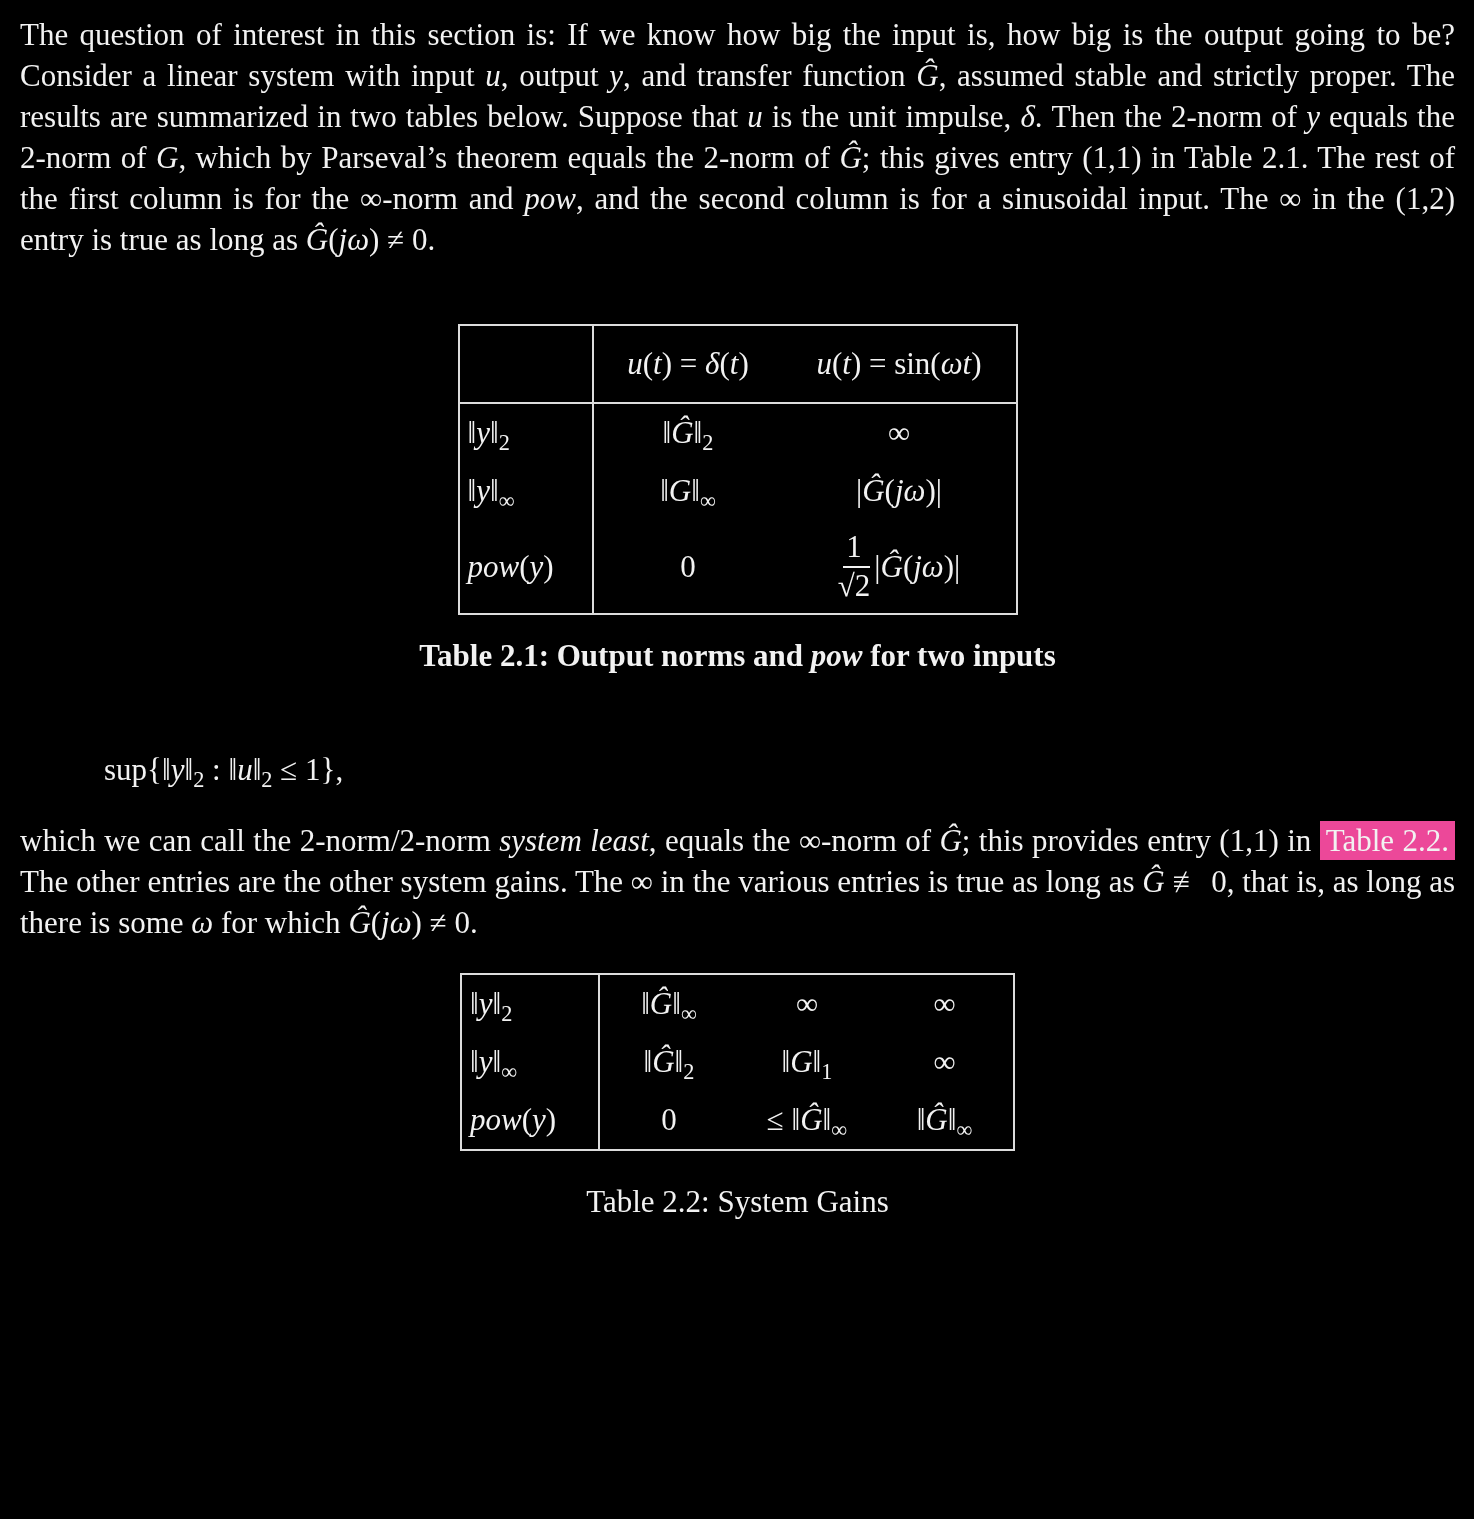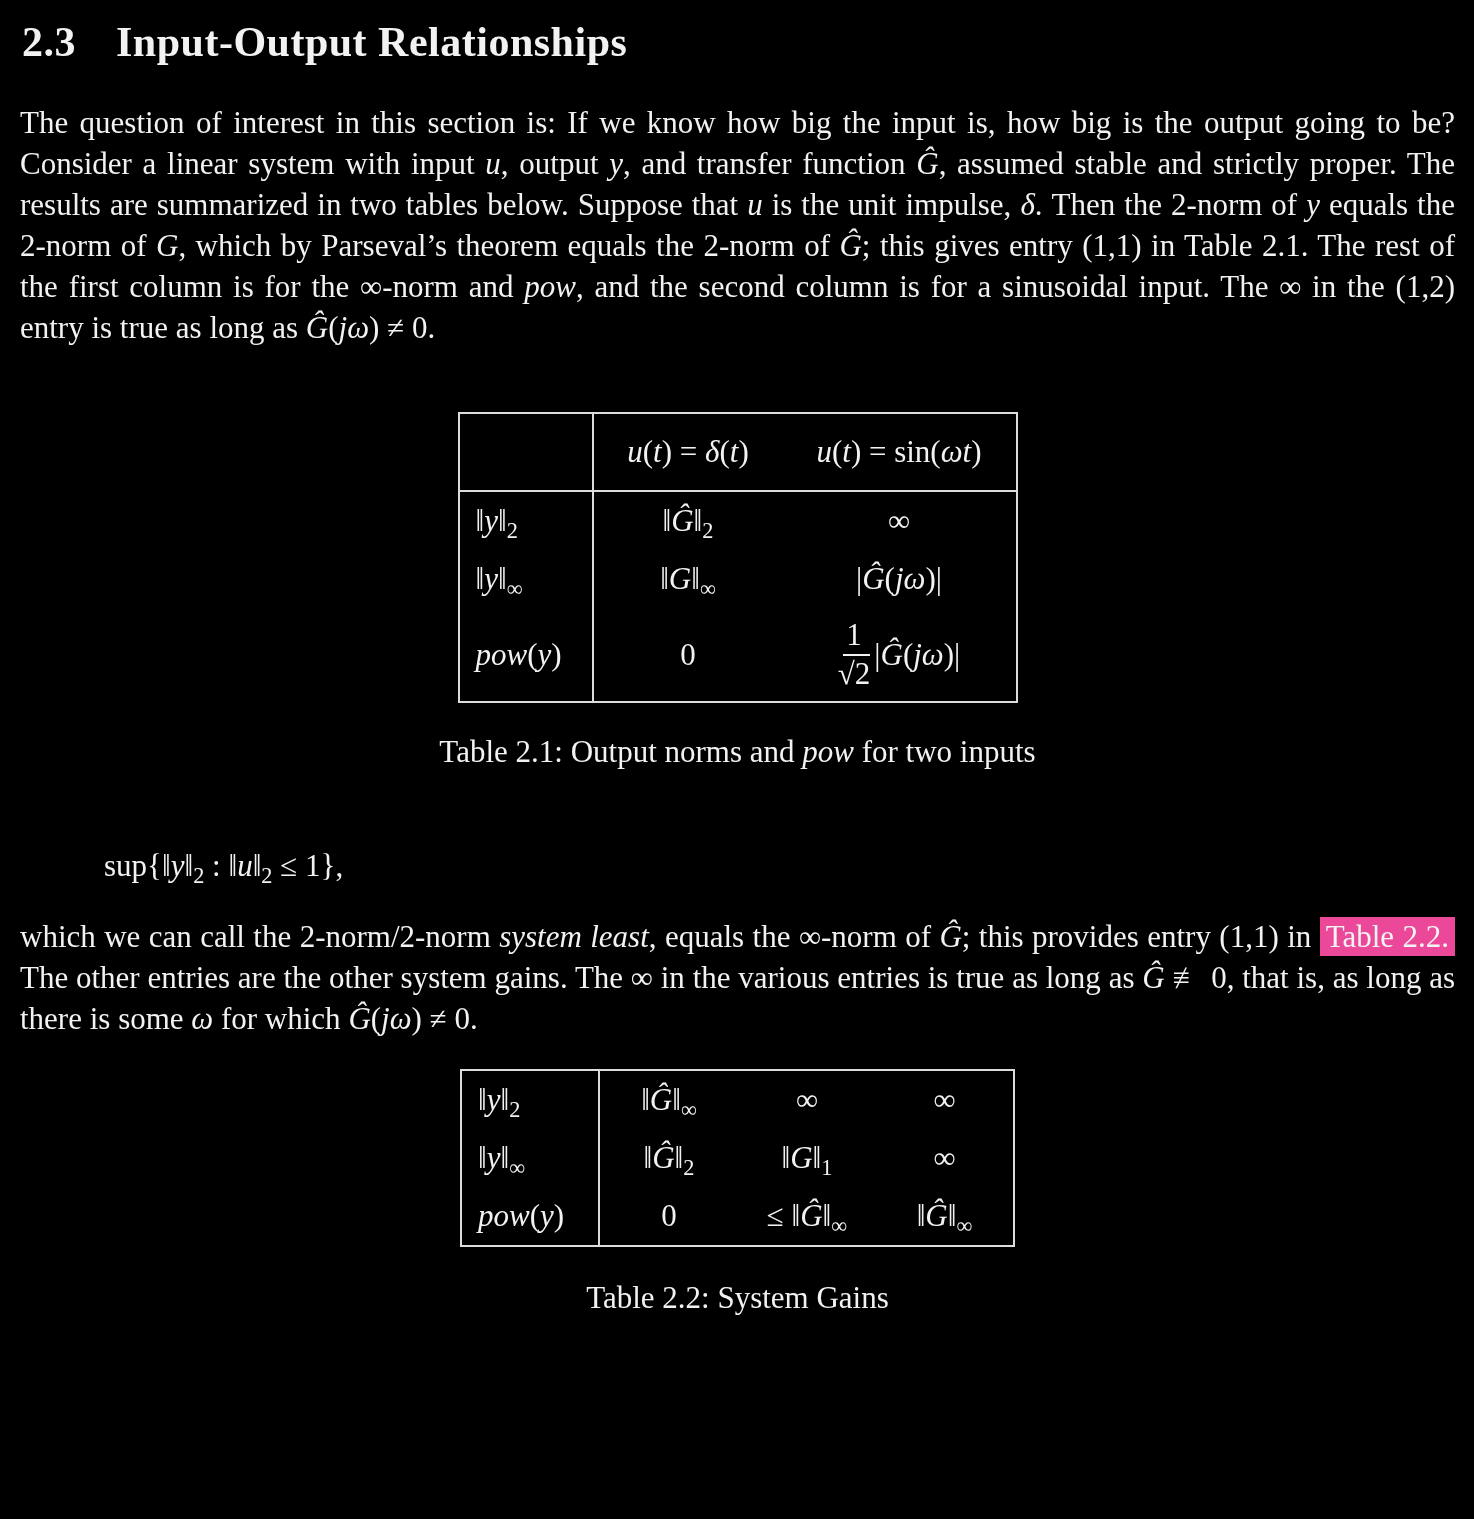--- a/index.html
+++ b/index.html
@@ -50,41 +50,41 @@
     table-layout:fixed;
     border:2px solid #dcdcdc;
   }
   .math-table td, .math-table th {
     font-size:31px;
     font-weight:normal;
     vertical-align:middle;
   }
   .math-table .label-col {
     text-align:left;
-    padding-left:16px;
+    padding-left:8px;
     border-right:2px solid #dcdcdc;
   }
   .math-table .head-row td, .math-table .head-row th {
     border-bottom:2px solid #dcdcdc;
     padding-top:20px;
     padding-bottom:20px;
   }
   .math-table .data-cell { text-align:center; }
   .math-table tr.body-row td, .math-table tr.body-row th {
     padding-top:11px;
     padding-bottom:11px;
   }
   .t1 { width:558px; }
   .t2 { width:553px; }
   .caption {
     text-align:center;
     margin:32px 0 0 0;
     line-height:41px;
   }
-  .cap1 { margin-top:28px; margin-bottom:0; }
+  .cap1 { margin-top:20px; margin-bottom:0;font-weight:bold; }
   .cap2 { margin-top:30px; }
   .tbl-wrap-1 { margin-top:0; }
   .tbl-wrap-2 { margin-top:0; }
   
   .frac {
     display:inline-flex;
     flex-direction:column;
     align-items:center;
     vertical-align:middle;
     line-height:1.05;
@@ -96,24 +96,20 @@
   }
   .frac .den { padding-top:2px; }
   .frac .radicand { border-top:2px solid #f2f2f2; }
   .frac-rest { vertical-align:middle; }
 </style>
 </head>
 <body>
 
 <div class="page">
 
-  <h1 class="section-heading">
-    <span>2.3</span>
-    <span>Input-Output Relationships</span>
-  </h1>
 
   <p class="body-par">The question of interest in this section is: If we know how big the input is, how big is the output going to be? Consider a linear system with input <i>u</i>, output <i>y</i>, and transfer function <i>Ĝ</i>, assumed stable and strictly proper. The results are summarized in two tables below. Suppose that <i>u</i> is the unit impulse, <i>δ</i>. Then the 2-norm of <i>y</i> equals the 2-norm of <i>G</i>, which by Parseval’s theorem equals the 2-norm of <i>Ĝ</i>; this gives entry (1,1) in Table 2.1. The rest of the first column is for the ∞-norm and <i>pow</i>, and the second column is for a sinusoidal input. The ∞ in the (1,2) entry is true as long as <i>Ĝ</i>(<i>jω</i>) ≠ 0.</p>
 
   <div class="gap-after-p1"></div>
 
   <div class="tbl-wrap-1">
     <table class="math-table t1">
       <colgroup>
           <col style="width:134px">
           <col style="width:190px">

